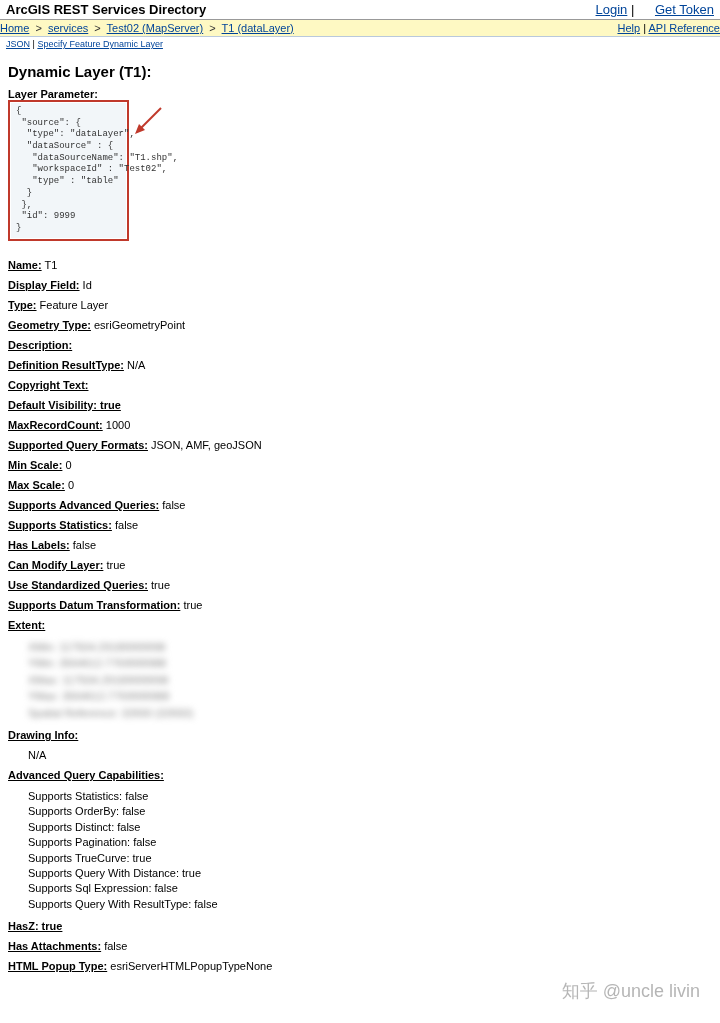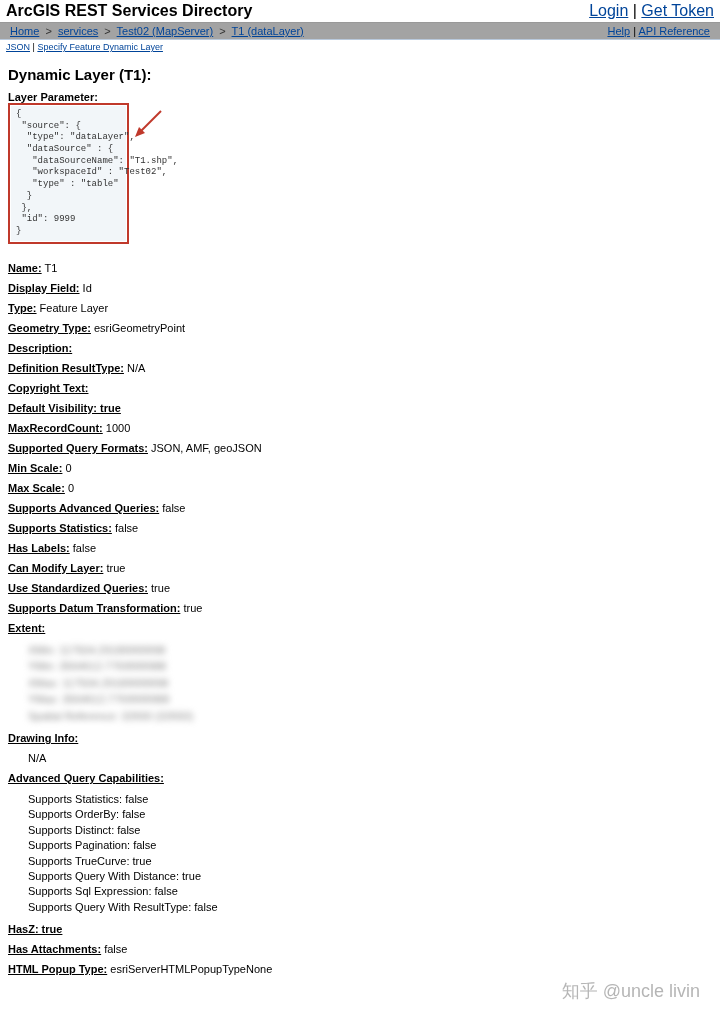--- a/index.html
+++ b/index.html
@@ -10,28 +10,28 @@
     color: #000;
     background: #fff;
     width: 720px;
   }
   .topbar {
     background: #fff;
     border-bottom: 1px solid #999;
     padding: 2px 6px;
     display: flex;
     justify-content: space-between;
-    font-size: 16px;
+    font-size: 13px;
   }
   .topbar b { font-weight: bold; }
-  .topbar .right a { color: #004499; text-decoration: underline; }
+  .topbar .right a { color: #004499; text-decoration: underline; margin-left: 17px; }
   .breadcrumb-bar {
-    background: #a3a3a3;
+    background: #fef9c3;
     border-bottom: 1px solid #b9c9dc;
-    padding: 2px 10px;
+    padding: 2px 0;
     display: flex;
     justify-content: space-between;
     font-size: 11px;
   }
   .breadcrumb-bar a { color: #004499; text-decoration: underline; }
   .breadcrumb-bar .sep { margin: 0 3px; color: #333; }
   .subtools {
     padding: 2px 6px;
     font-size: 9px;
   }

